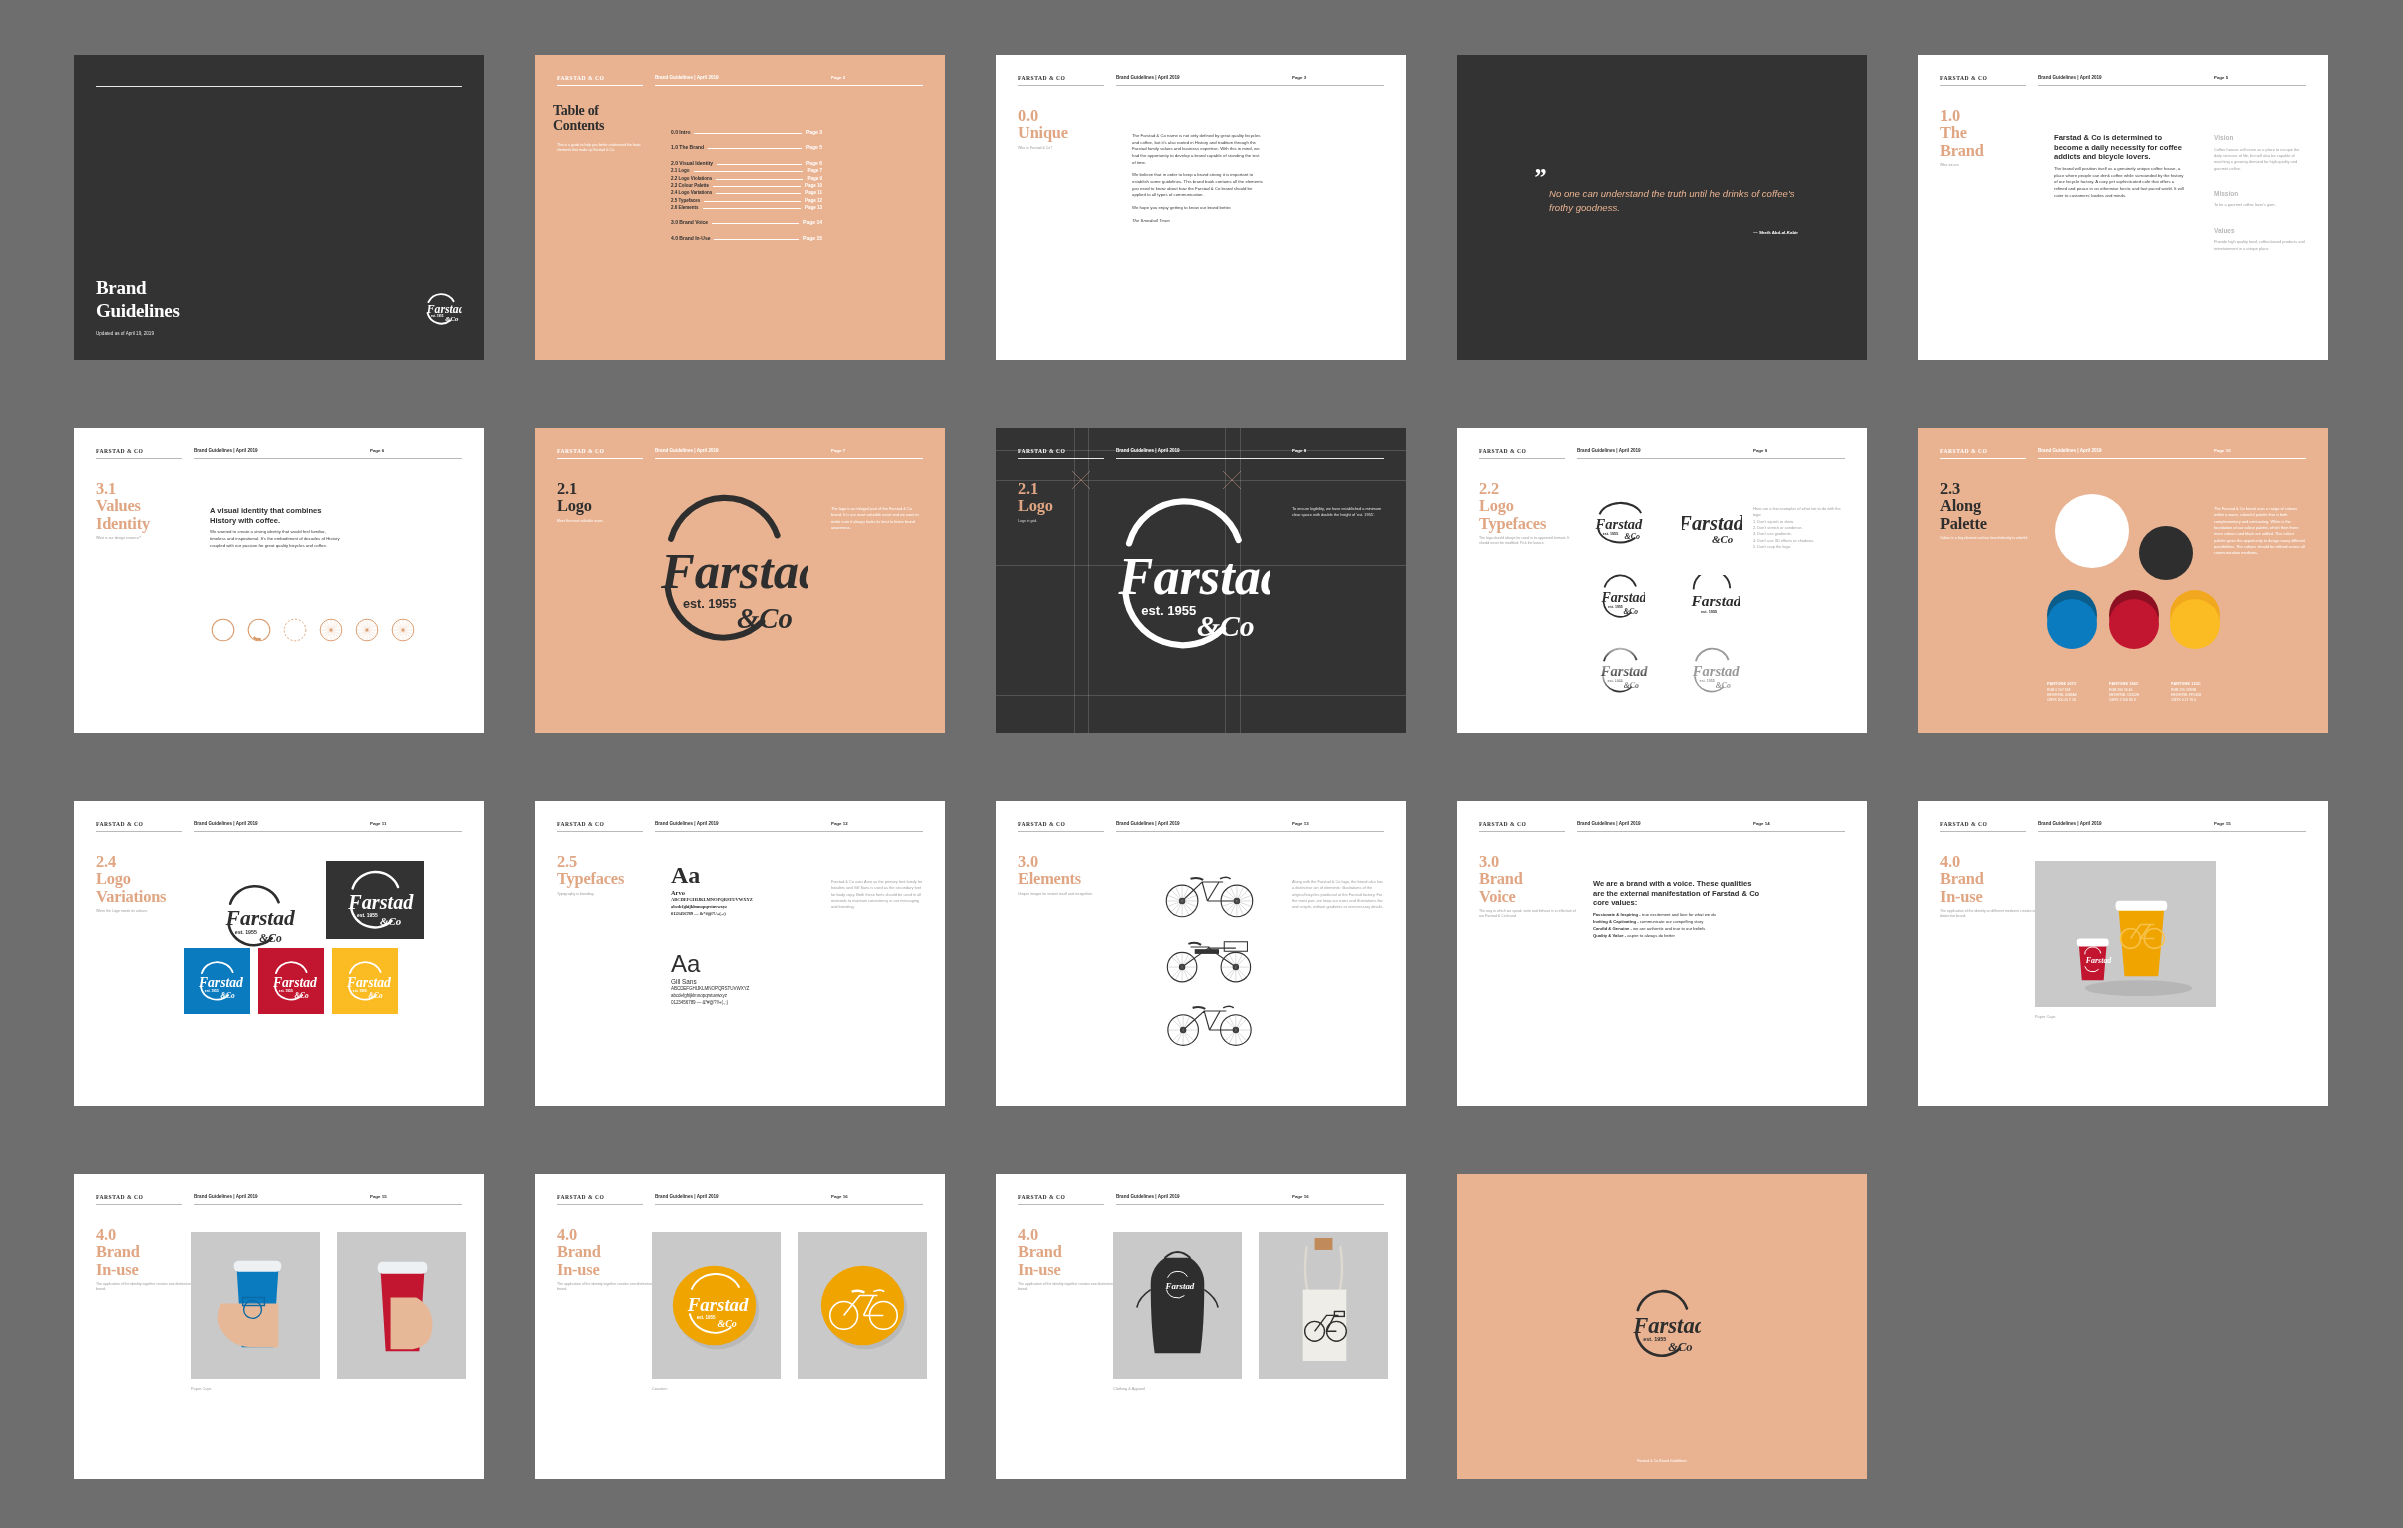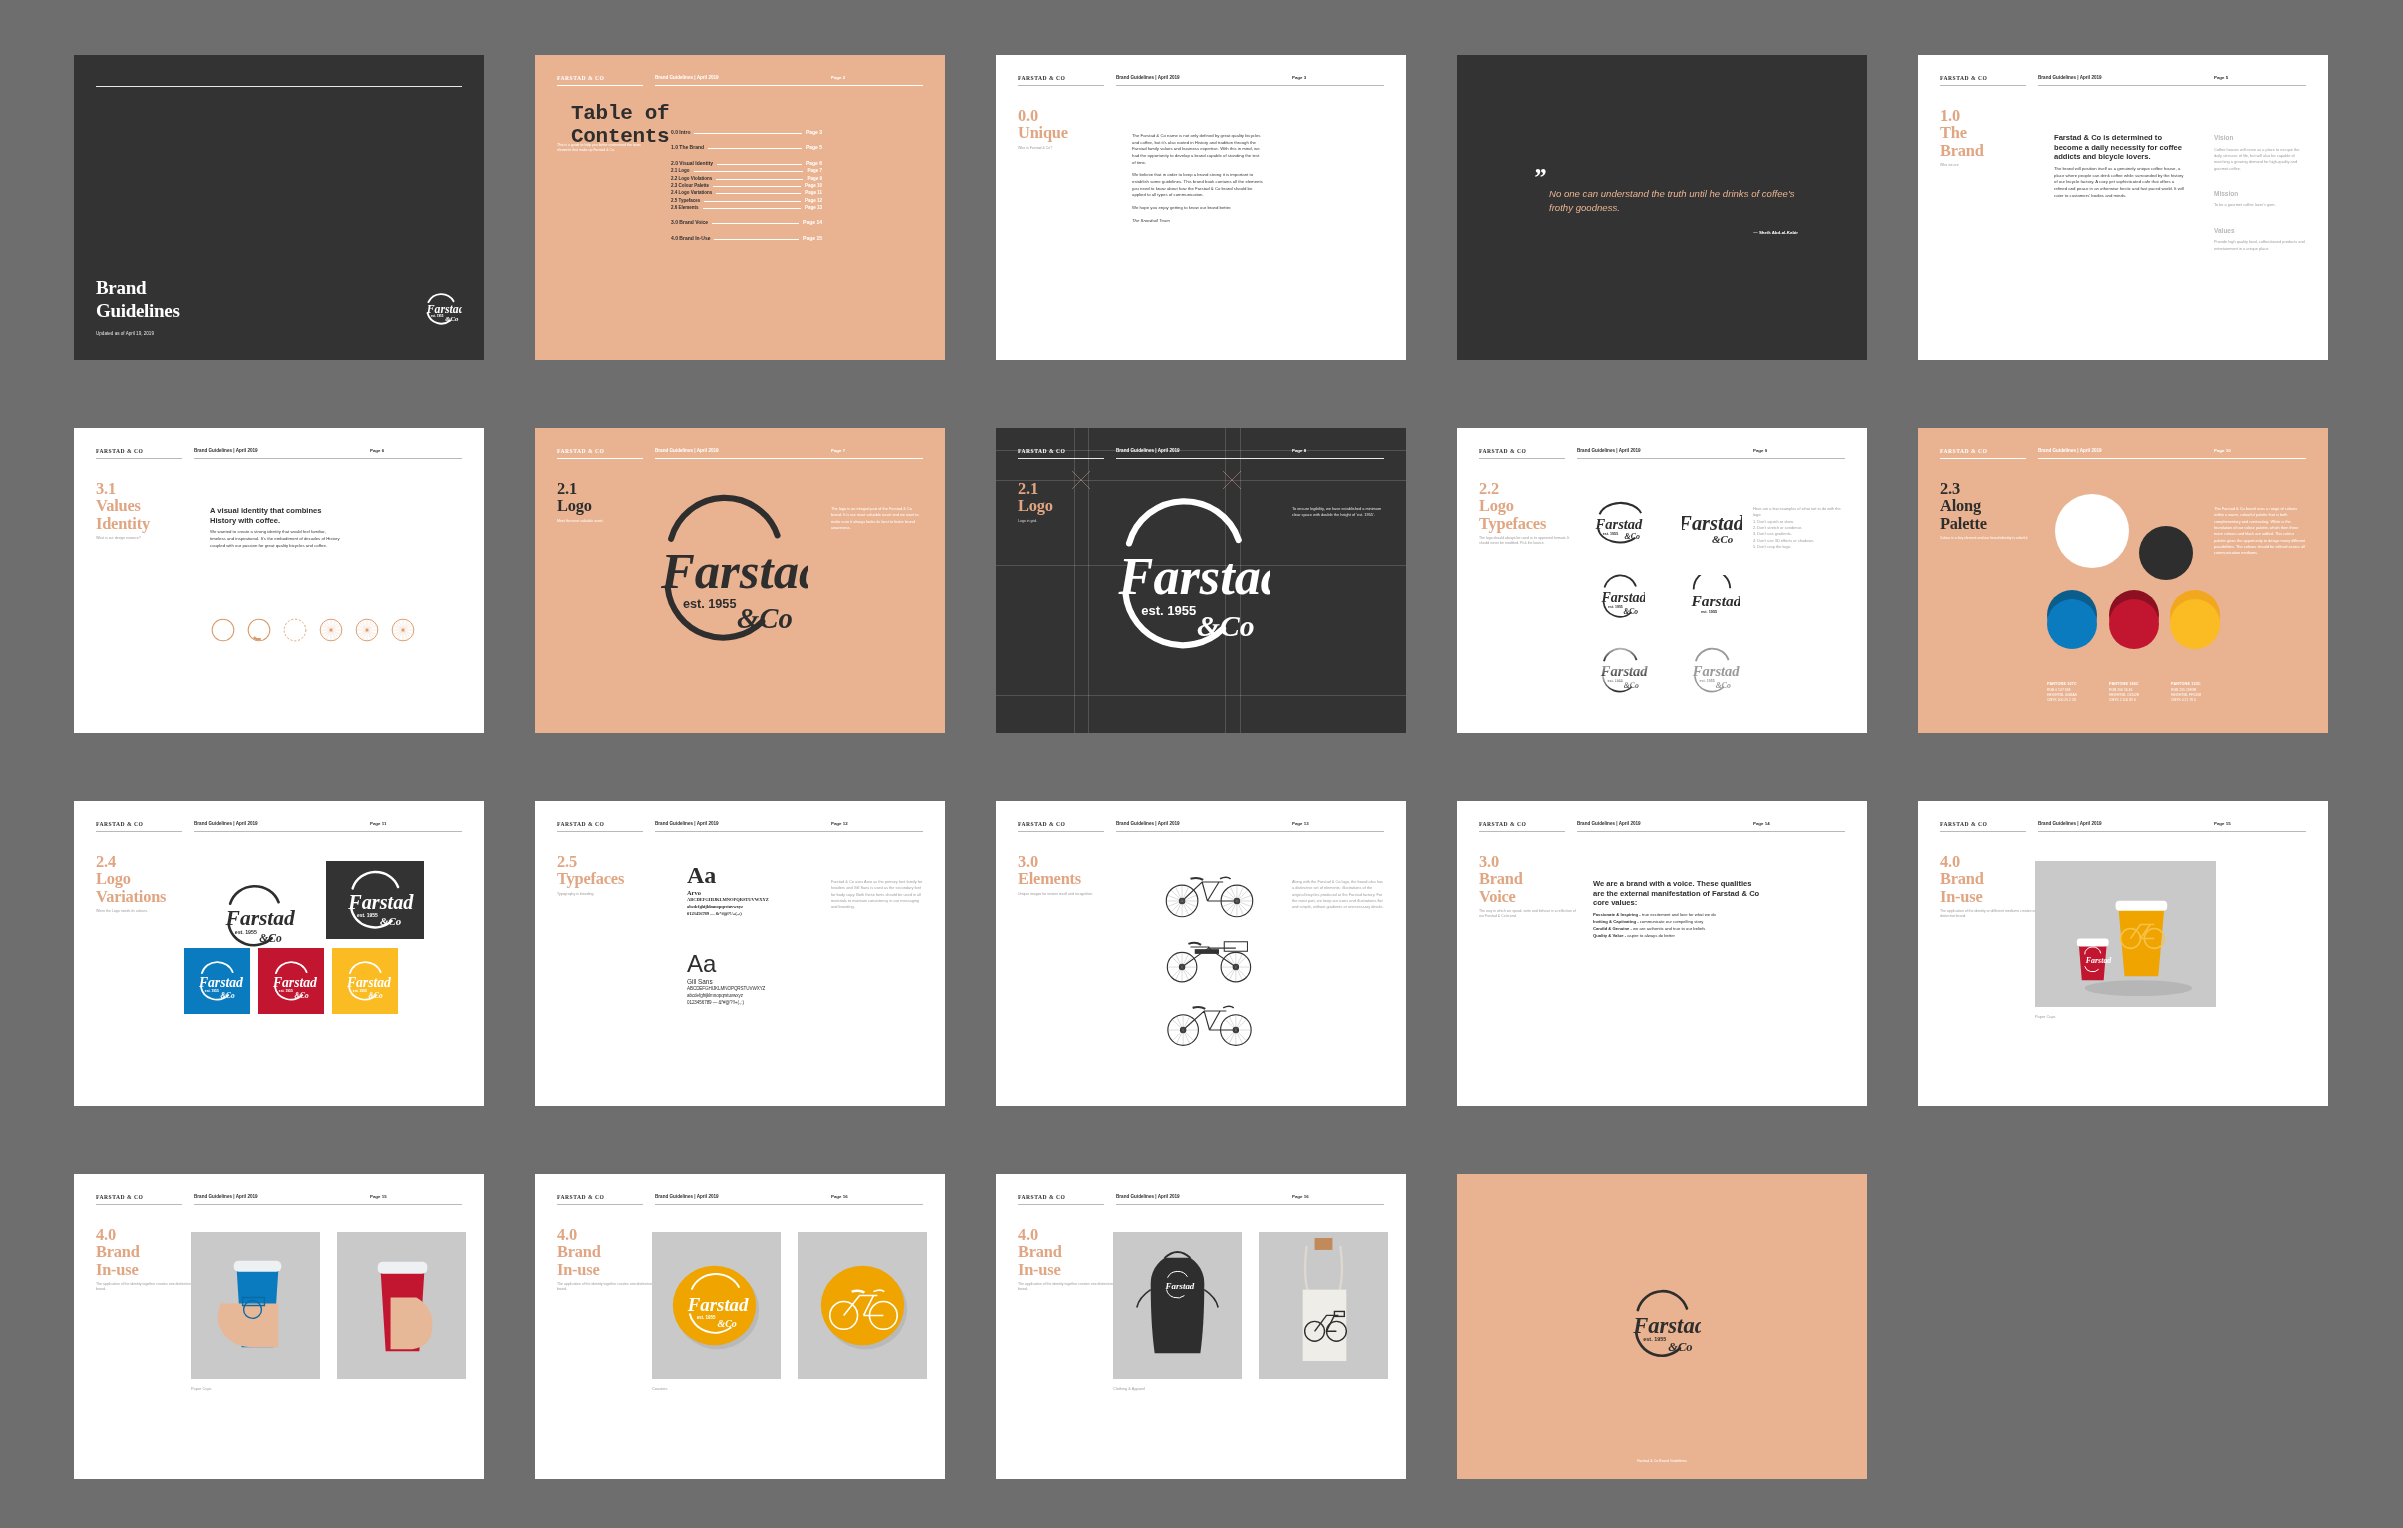--- a/index.html
+++ b/index.html
@@ -84,23 +84,23 @@
   
   .q-mark { position: absolute; left: 76px; top: 115px;
             font-family: "Liberation Serif", serif; font-size: 26px;
             font-weight: bold; font-style: italic; color: #fff; line-height: .6; }
   .q-text { position: absolute; left: 92px; top: 132px; width: 249px;
             font-size: 9.6px; line-height: 1.42; font-style: italic; color: #e9b392; }
   .q-by   { position: absolute; left: 92px; top: 175px; width: 249px;
             text-align: right; font-size: 4.4px; font-weight: bold; color: #fff; }
 
   
-  .toc-title { position: absolute; left: 36px; top: 48px; width: 101px;
-               font-family: Liberation Mono, monospace; font-weight: bold;
-               font-size: 21px; line-height: 1.08; color: #2e2e2e; letter-spacing:-0.3px;}
+  .toc-title { position: absolute; left: 18px; top: 48px; width: 101px;
+               font-family: Liberation Serif, serif; font-weight: bold;
+               font-size: 14px; line-height: 1.08; color: #2e2e2e; letter-spacing:-0.3px;}
   .toc-blurb { position: absolute; left: 22px; top: 88px; width: 86px;
                font-size: 3.5px; line-height: 1.55; color: #fff; }
   .toc-list  { position: absolute; left: 136px; top: 74px; width: 151px; }
   .toc-row   { display: flex; align-items: baseline; font-size: 5px;
                font-weight: bold; color: #2e2e2e; margin-bottom: 2.2px; }
   .toc-row.sm { font-size: 4.5px; }
   .toc-row .gap { flex: 1; border-bottom: 0.6px solid #fff; margin: 0 4px 1.2px 4px; }
   .toc-row .pg  { color: #fff; font-weight: bold; white-space: nowrap; }
   .toc-space { height: 7px; }
 
@@ -117,21 +117,21 @@
 
   
   .lv-white { position: absolute; left: 129px; top: 78px; width: 101px; height: 74px;
               display: flex; align-items: center; justify-content: center; }
   .lv-dark  { position: absolute; left: 252px; top: 60px; width: 98px; height: 78px;
               background: #333; display: flex; align-items: center; justify-content: center; }
   .lv-row   { position: absolute; left: 110px; top: 147px; display: flex; gap: 8px; }
   .lv-tile  { width: 66px; height: 66px; display: flex; align-items: center; justify-content: center; }
 
   
-  .tf { position: absolute; left: 136px; margin-left: 16px; }
+  .tf { position: absolute; left: 136px; }
   .tf .big { font-size: 24px; font-weight: bold; line-height: 1; }
   .tf .big.serif { font-family: "Liberation Serif", serif; }
   .tf .big.sans  { font-family: "Liberation Sans", sans-serif; font-weight: normal; }
   .tf .nm { font-size: 6.4px; font-weight: bold; margin: 2px 0 1px; }
   .tf .nm.serif { font-family: "Liberation Serif", serif; }
   .tf .gly { font-size: 4.6px; font-weight: bold; line-height: 1.5; letter-spacing: -0.1px; }
   .tf .gly.serif { font-family: "Liberation Serif", serif; }
   .tf .gly.sans  { font-weight: normal; }
 
   

